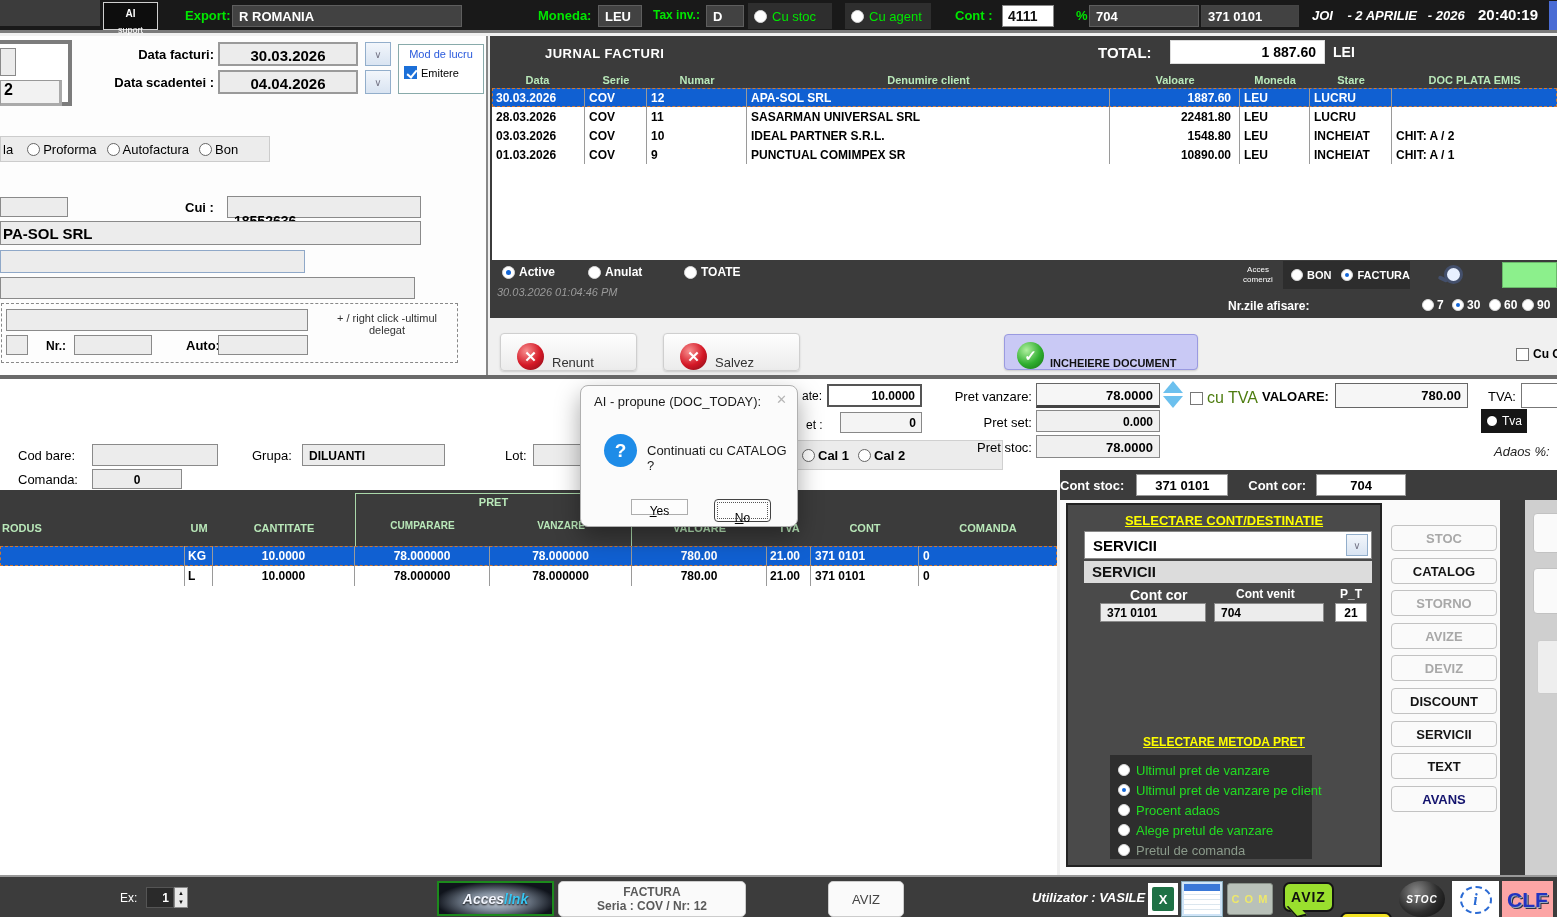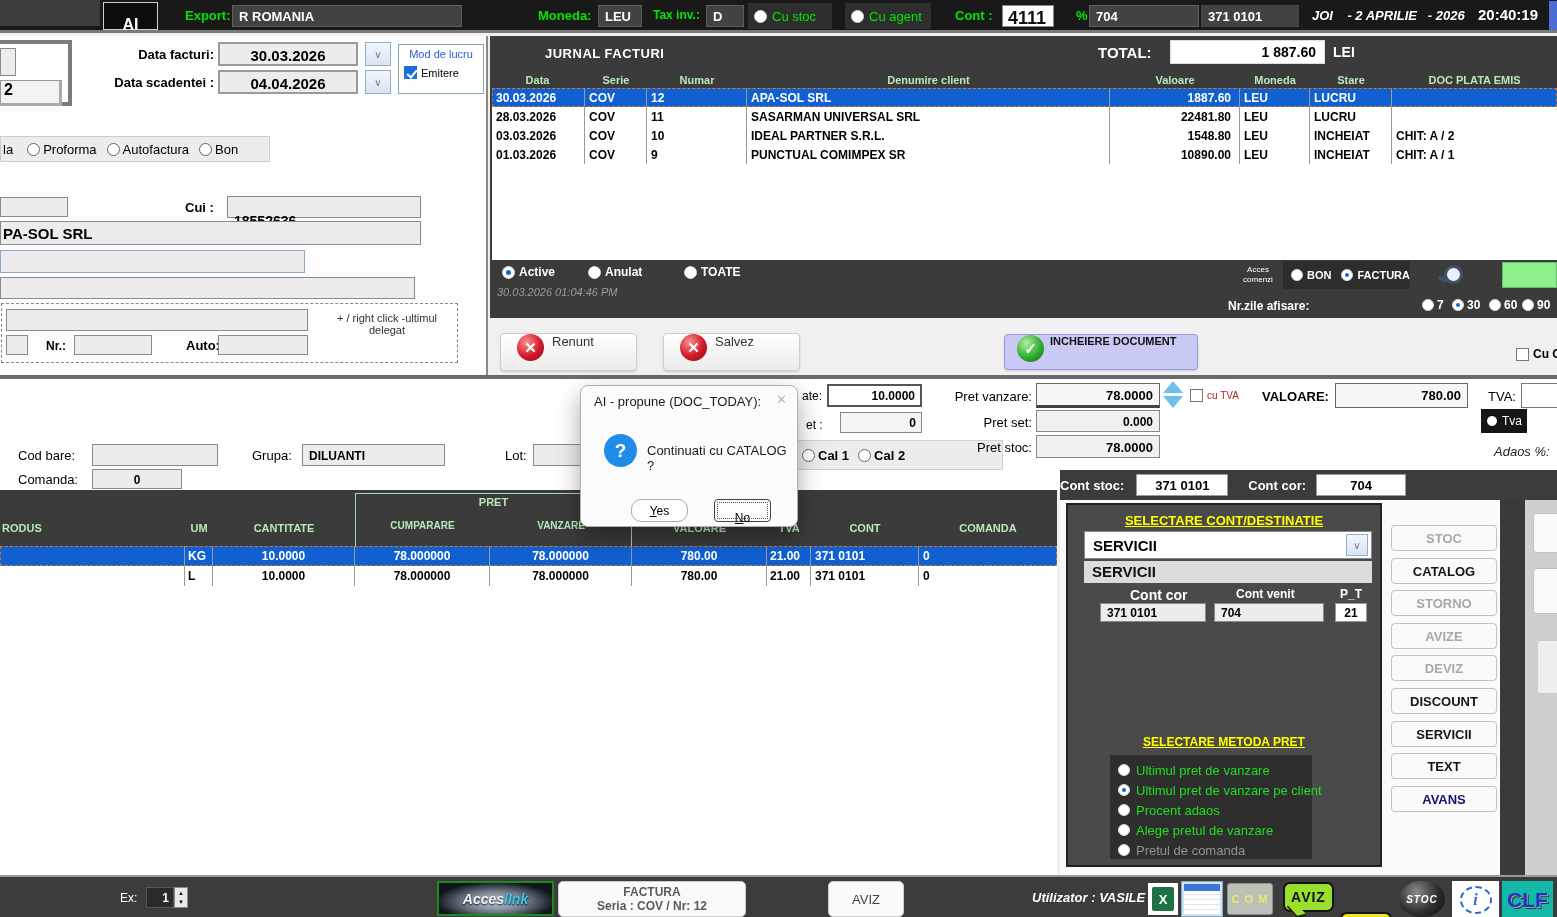--- a/index.html
+++ b/index.html
@@ -21,21 +21,21 @@
 .chk{width:13px;height:13px;background:#fff;border:1px solid #777;flex:none;display:inline-block}
 .chk.on{background:#1b6fd8;border-color:#1b6fd8;position:relative}
 .chk.on::after{content:"";position:absolute;left:4px;top:1px;width:4px;height:8px;border:solid #fff;border-width:0 2px 2px 0;transform:rotate(40deg)}
 .row{display:flex;align-items:center}
 .cell{overflow:hidden;white-space:nowrap;font-weight:bold;font-size:12px;border-right:1px solid #9a9a9a;height:100%;display:flex;align-items:center}
 .hcell{overflow:hidden;white-space:nowrap;color:#b9e8b9;font-weight:bold;font-size:11px;display:flex;align-items:center;justify-content:center}
 .selrow{background:#1060d2;color:#fff;outline:1px dashed #d07830;outline-offset:-1px}
 .sbtn{position:absolute;left:1391px;width:106px;height:26px;background:#fafafa;border:1px solid #c2c2c2;border-radius:4px;display:flex;align-items:center;justify-content:center;font-size:13px;font-weight:bold;color:#151515}
 .sbtn.dis{color:#a8a8a8}
 .sbtn.acc{color:#14146e}
-.mbtn{background:linear-gradient(#fefefe,#ececec);border:1px solid #cfcfcf;border-radius:4px;display:flex;align-items:flex-start;gap:8px;padding-left:16px;color:#333;font-size:13px;box-shadow:0 1px 2px rgba(0,0,0,.15)}
+.mbtn{background:linear-gradient(#fefefe,#ececec);border:1px solid #cfcfcf;border-radius:4px;display:flex;align-items:flex-end;gap:8px;padding-left:16px;color:#333;font-size:13px;box-shadow:0 1px 2px rgba(0,0,0,.15)}
 .redx{width:27px;height:27px;border-radius:50%;background:radial-gradient(circle at 35% 30%,#f89090,#d41826 55%,#7d0c18);color:#fff;display:flex;align-items:center;justify-content:center;font-weight:bold;font-size:15px;flex:none}
 .redx::after{content:"\2715"}
 .grnok{width:27px;height:27px;border-radius:50%;background:radial-gradient(circle at 35% 30%,#b0f0a0,#2fae2f 55%,#127012);color:#fff;display:flex;align-items:center;justify-content:center;font-weight:bold;font-size:15px;flex:none}
 .grnok::after{content:"\2713"}
 .ddbtn{background:linear-gradient(#f2f6fb,#d9e4f2);border:1px solid #92aecb;color:#667;display:flex;align-items:center;justify-content:center;font-size:12px}
 .ddbtn::after{content:"\2228";font-size:10px;color:#778}
 .tri-up{width:0;height:0;border-left:10px solid transparent;border-right:10px solid transparent;border-bottom:12px solid #6cc0ee}
 .tri-dn{width:0;height:0;border-left:10px solid transparent;border-right:10px solid transparent;border-top:12px solid #6cc0ee}
 .ylw{color:#ffff00;font-weight:bold;text-decoration:underline;font-size:13px}
 .bubble{border:2px solid #141414;border-radius:7px;display:flex;align-items:center;justify-content:center;font-weight:bold;font-size:14px;color:#101010;letter-spacing:1px;position:relative}
@@ -45,39 +45,39 @@
 .mag::after{content:"";position:absolute;left:0px;top:14px;width:10px;height:4px;background:#44506c;border-radius:2px;transform:rotate(25deg)}
 </style>
 </head>
 <body>
 
 <div id="app">
 
   <div class="a" style="left:0;top:0;width:1557px;height:33px;background:#191919;border-bottom:3px solid #7a7a7a">
     <div class="a" style="left:0;top:0;width:100px;height:26px;background:#3c3c3c"></div>
     <div class="a" style="left:103px;top:2px;width:55px;height:28px;background:#0d0d0d;border:1px solid #cfcfcf;color:#fff;text-align:center;line-height:1">
-      <div class="b" style="font-size:16px;margin-top:14px">AI</div>
+      <div class="b" style="font-size:10px;margin-top:6px">AI</div>
       <div style="font-size:9px;margin-top:7px">suport</div>
     </div>
     <span class="a grn" style="left:185px;top:8px">Export:</span>
     <div class="a dfld" style="left:232px;top:5px;width:230px;height:22px">R ROMANIA</div>
     <span class="a grn" style="left:538px;top:8px">Moneda:</span>
     <div class="a dfld" style="left:598px;top:5px;width:44px;height:22px">LEU</div>
     <span class="a grn" style="left:653px;top:8px;font-size:12px">Tax inv.:</span>
     <div class="a dfld" style="left:706px;top:5px;width:38px;height:22px">D</div>
     <div class="a hz" style="left:748px;top:3px;width:84px;height:26px;background:#2e2e2e;padding-left:6px">
       <span class="rad nb"></span>
       <span class="grn" style="font-weight:normal">Cu stoc</span>
     </div>
     <div class="a hz" style="left:845px;top:3px;width:86px;height:26px;background:#2e2e2e;padding-left:6px">
       <span class="rad nb"></span>
       <span class="grn" style="font-weight:normal">Cu agent</span>
     </div>
     <span class="a grn" style="left:955px;top:8px">Cont :</span>
-    <div class="a b" style="left:1002px;top:5px;width:52px;height:22px;background:#fff;border:1px solid #888;color:#111;font-size:18px;padding:2px 5px">4111</div>
+    <div class="a b" style="left:1002px;top:5px;width:52px;height:22px;background:#fff;border:1px solid #888;color:#111;font-size:14px;padding:2px 5px">4111</div>
     <span class="a grn" style="left:1076px;top:8px">%</span>
     <div class="a dfld" style="left:1089px;top:5px;width:110px;height:22px">704</div>
     <div class="a dfld" style="left:1201px;top:5px;width:98px;height:22px;border-color:#454545">371  0101</div>
     <span class="a b it" style="left:1312px;top:8px;color:#fff;font-size:13px;white-space:pre">JOI    - 2 APRILIE   - 2026</span>
     <span class="a b" style="left:1478px;top:6px;color:#fff;font-size:15px">20:40:19</span>
     <div class="a" style="left:1549px;top:1px;width:8px;height:29px;background:#4a6cd4"></div>
   </div>
 
   <div class="a" style="left:0;top:36px;width:488px;height:339px;background:#fdfdfd;border-right:2px solid #888">
     <div class="a" style="left:0;top:4px;width:72px;height:66px;background:#fff;border:4px solid #7c7c7c;border-left:none">
@@ -275,21 +275,21 @@
   </div>
 
   <span class="a" style="left:944px;top:389px;width:88px;text-align:right;font-size:13px">Pret vanzare:</span>
   <div class="a b" style="left:1036px;top:383px;width:124px;height:25px;background:#f6f6f6;border:1px solid #666;border-bottom:3px solid #444;font-size:13px;text-align:right;padding:4px 6px 0 0">78.0000</div>
   <div class="a" style="left:1163px;top:381px">
     <div class="tri-up"></div>
     <div class="tri-dn" style="margin-top:3px"></div>
   </div>
   <div class="a hz" style="left:1190px;top:389px;gap:4px">
     <span class="chk"></span>
-    <span style="font-size:10px;color:#b91c1c">cu TVA</span>
+    <span style="font-size:16px;color:#4d7c0f">cu TVA</span>
   </div>
   <span class="a b" style="left:1262px;top:389px;font-size:13px">VALOARE:</span>
   <div class="a b" style="left:1335px;top:383px;width:133px;height:25px;background:#f6f6f6;border:1px solid #666;font-size:13px;text-align:right;padding:4px 6px 0 0">780.00</div>
   <span class="a" style="left:1488px;top:389px;font-size:13px">TVA:</span>
   <div class="a wfld" style="left:1521px;top:383px;width:40px;height:25px"></div>
 
   <span class="a" style="left:967px;top:415px;width:65px;text-align:right;font-size:13px">Pret set:</span>
   <div class="a b" style="left:1036px;top:410px;width:124px;height:22px;background:#f0f0f0;border:1px solid #888;font-size:12px;text-align:right;padding:4px 6px 0 0">0.000</div>
   <span class="a" style="left:962px;top:440px;width:70px;text-align:right;font-size:13px">Pret stoc:</span>
   <div class="a b" style="left:1036px;top:435px;width:124px;height:23px;background:#f0f0f0;border:1px solid #888;font-size:13px;text-align:right;padding:4px 6px 0 0">78.0000</div>
@@ -398,21 +398,21 @@
   <div class="sbtn" style="top:688px">DISCOUNT</div>
   <div class="sbtn" style="top:721px">SERVICII</div>
   <div class="sbtn" style="top:753px">TEXT</div>
   <div class="sbtn acc" style="top:786px">AVANS</div>
 
   <div class="a" style="left:580px;top:385px;width:218px;height:142px;background:#fbfbfb;border:1px solid #b0b0b0;border-radius:8px;box-shadow:0 10px 24px rgba(0,0,0,.35);z-index:50">
     <div style="font-size:13px;color:#1a1a1a;padding:8px 0 0 13px">AI - propune (DOC_TODAY):</div>
     <span style="position:absolute;right:10px;top:6px;color:#b5b5b5;font-size:13px">✕</span>
     <div style="position:absolute;left:23px;top:48px;width:33px;height:33px;border-radius:50%;background:#1e8ce8;color:#fff;font-weight:bold;font-size:19px;display:flex;align-items:center;justify-content:center">?</div>
     <div style="position:absolute;left:66px;top:57px;font-size:13px;color:#1a1a1a">Continuati cu CATALOG ?</div>
-    <div style="position:absolute;left:50px;top:113px;width:57px;height:23px;background:#fdfdfd;border:1px solid #adadad;border-radius:10px;text-align:center;font-size:12px;padding-top:4px">
+    <div style="position:absolute;left:50px;top:113px;width:57px;height:16px;background:#fdfdfd;border:1px solid #adadad;border-radius:0;text-align:center;font-size:12px;padding-top:4px">
       <span style="text-decoration:underline">Y</span><span>es</span>
     </div>
     <div style="position:absolute;left:133px;top:113px;width:57px;height:23px;background:#fdfdfd;border:1px solid #444;border-radius:4px;outline:1px dotted #555;outline-offset:-4px;text-align:center;font-size:12px;padding-top:11px">
       <span style="text-decoration:underline">N</span><span>o</span>
     </div>
   </div>
 
   <div class="a" style="left:0;top:875px;width:1557px;height:42px;background:#3c3c3c;border-top:2px solid #999">
     <span class="a" style="left:120px;top:14px;color:#fff;font-size:12px">Ex:</span>
     <div class="a b" style="left:146px;top:10px;width:28px;height:21px;background:#2a2a2a;border:1px solid #555;color:#fff;font-size:12px;text-align:right;padding:3px 4px 0 0">1</div>
@@ -438,16 +438,16 @@
       <div style="height:7px;background:#3a78d8"></div>
       <div style="height:23px;background:repeating-linear-gradient(0deg,#fff,#fff 4px,#b8cede 5px),repeating-linear-gradient(90deg,#ffffff00,#ffffff00 7px,#b8cede 8px)"></div>
     </div>
     <div class="a b" style="left:1227px;top:6px;width:46px;height:32px;background:#b9c1b9;border:1px solid #8a928a;border-radius:3px;color:#eee86a;font-size:11px;display:flex;align-items:center;justify-content:center;letter-spacing:1px">C O M</div>
     <div class="a bubble" style="left:1283px;top:5px;width:51px;height:30px;background:#9adf2e">AVIZ</div>
     <div class="a bubble" style="left:1340px;top:5px;width:52px;height:30px;background:#f2e223">DEV</div>
     <div class="a b it" style="left:1399px;top:4px;width:46px;height:36px;border-radius:50%;background:radial-gradient(circle at 38% 30%,#8a8a8a,#2e2e2e 55%,#0a0a0a);color:#fff;font-size:10px;display:flex;align-items:center;justify-content:center;letter-spacing:1px">STOC</div>
     <div class="a" style="left:1452px;top:4px;width:47px;height:37px;background:#fff;display:flex;align-items:center;justify-content:center">
       <span class="b it" style="width:32px;height:28px;border:2px dashed #2a6ad4;border-radius:50%;color:#2a6ad4;font-size:16px;font-family:'Liberation Serif',serif;display:flex;align-items:center;justify-content:center">i</span>
     </div>
-    <div class="a b" style="left:1502px;top:4px;width:51px;height:37px;background:#14b8a6;color:#2233c0;font-size:21px;display:flex;align-items:center;justify-content:center;text-shadow:1px 1px 0 #9ab,2px 2px 0 #334">CLF</div>
+    <div class="a b" style="left:1502px;top:4px;width:51px;height:37px;background:#fca5a5;color:#2233c0;font-size:21px;display:flex;align-items:center;justify-content:center;text-shadow:1px 1px 0 #9ab,2px 2px 0 #334">CLF</div>
   </div>
 
 </div>
 
 </body></html>

